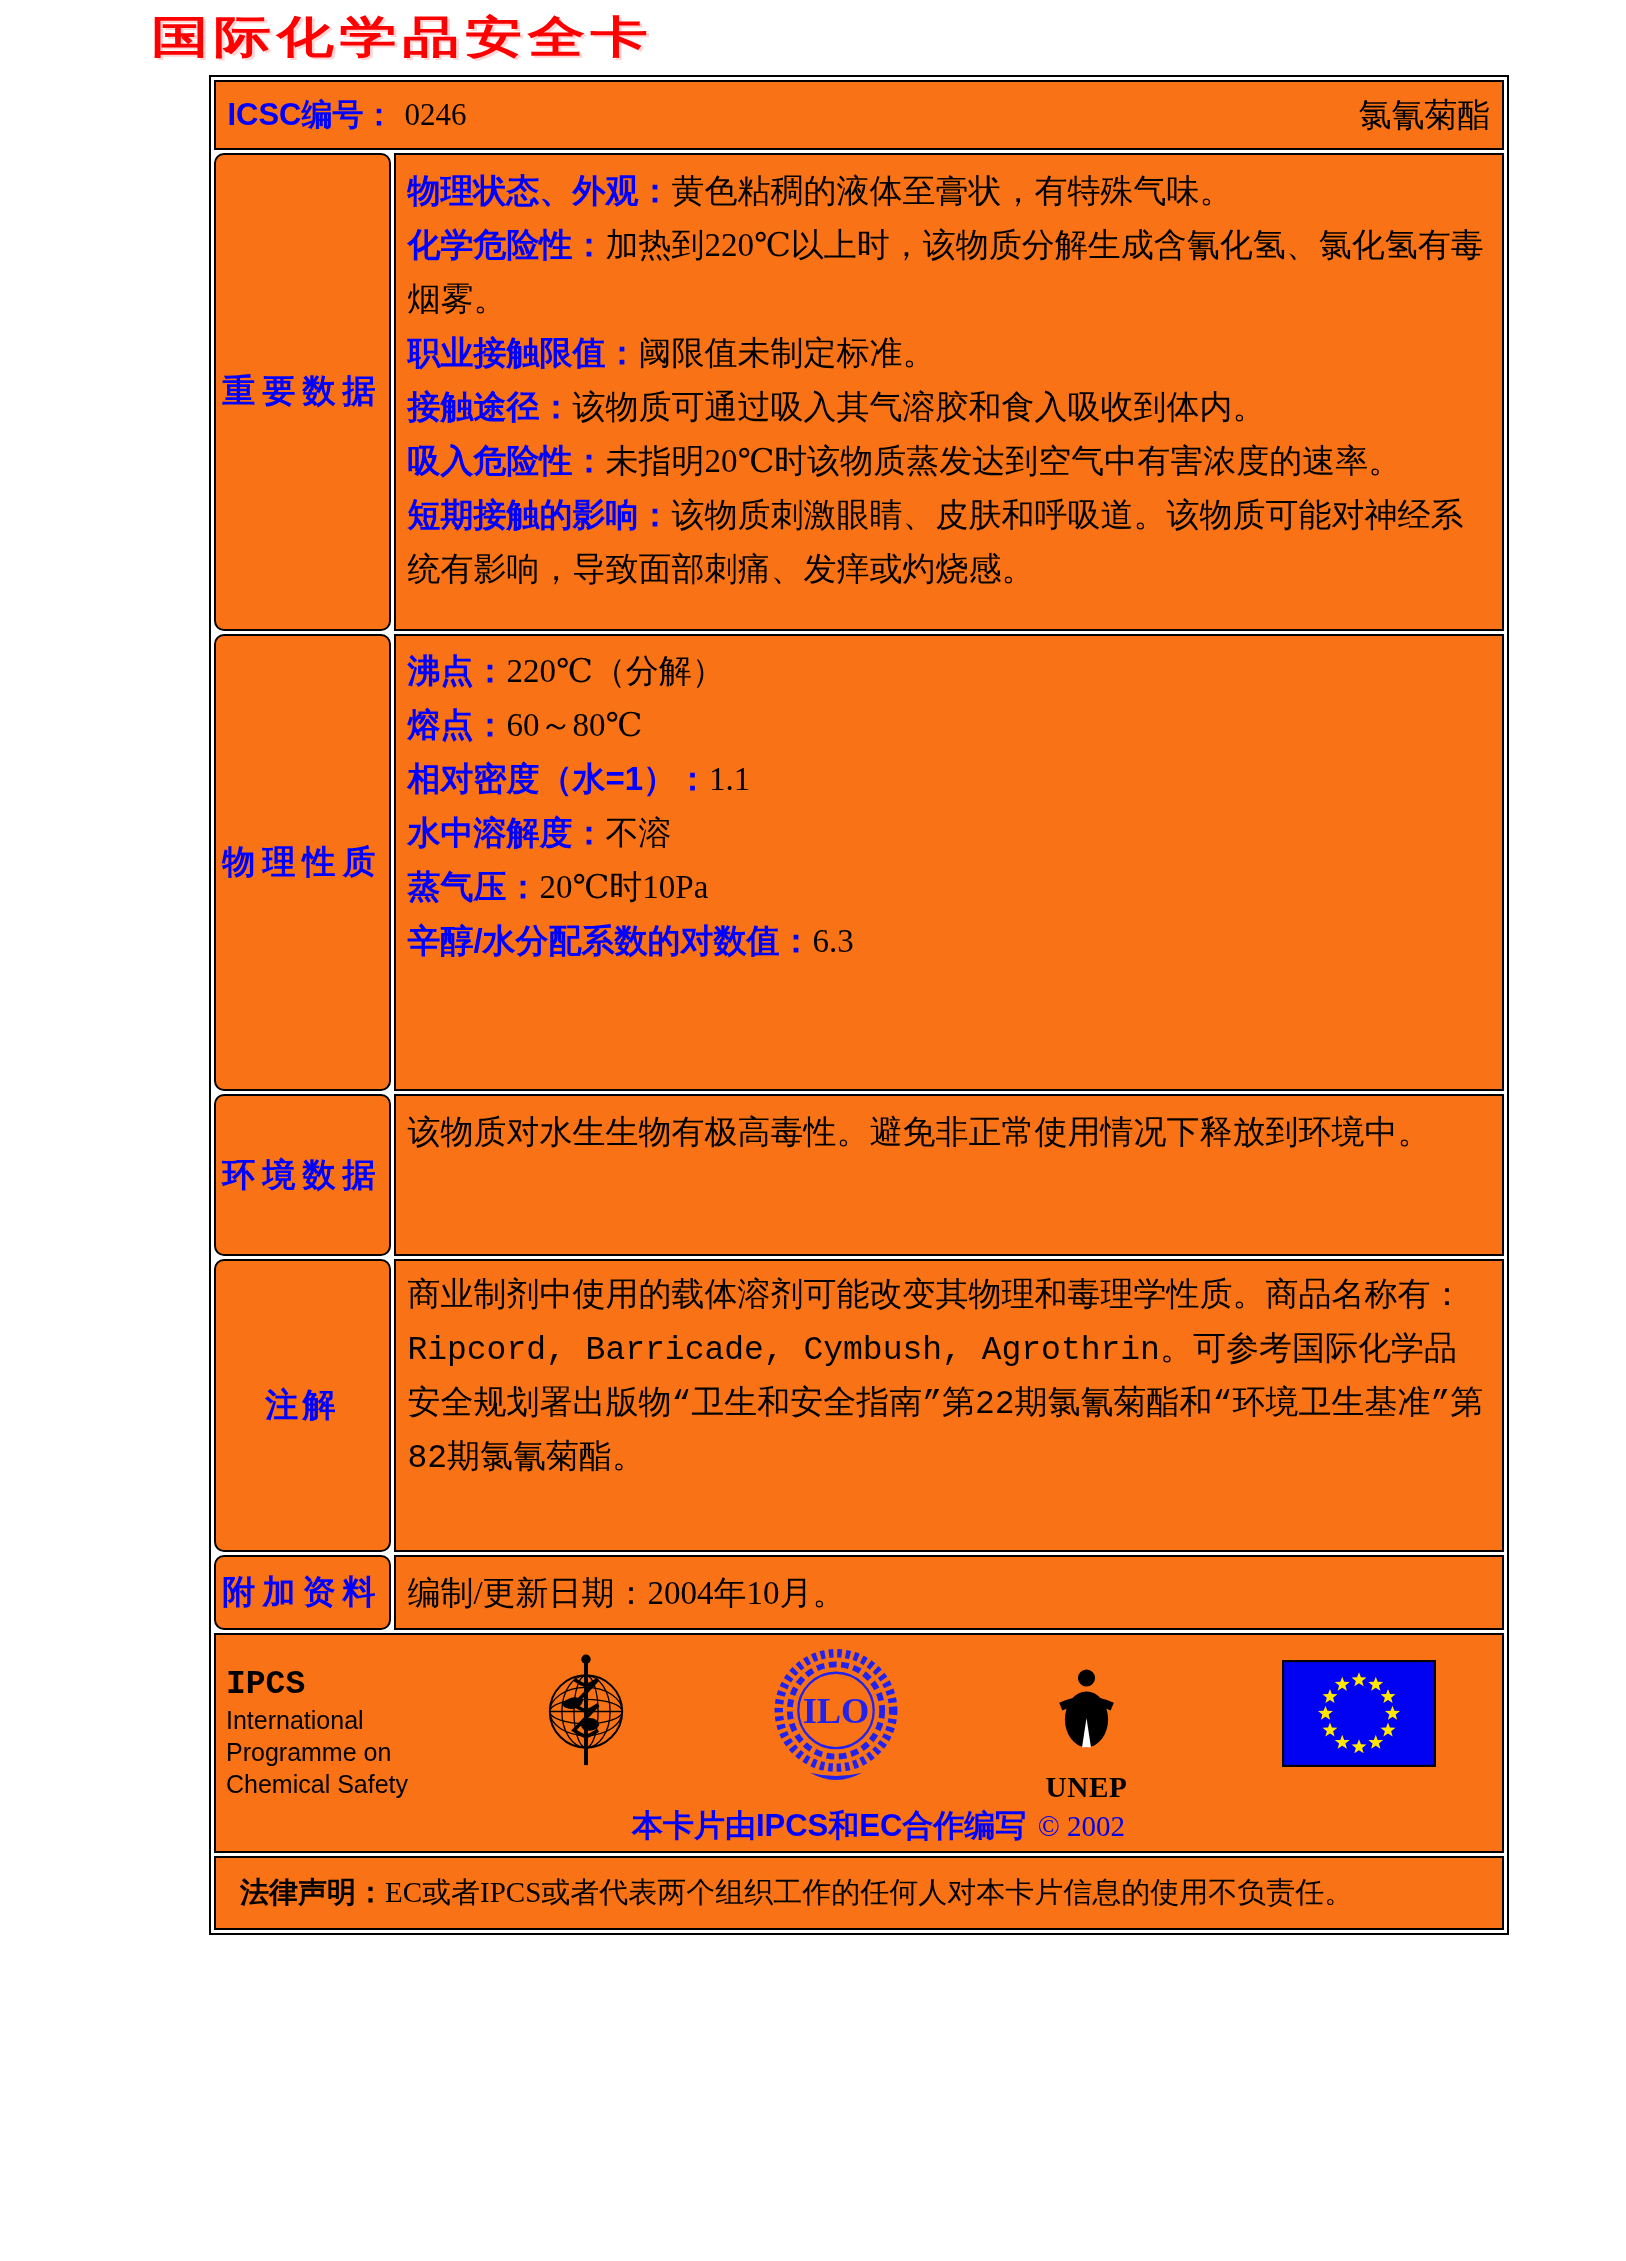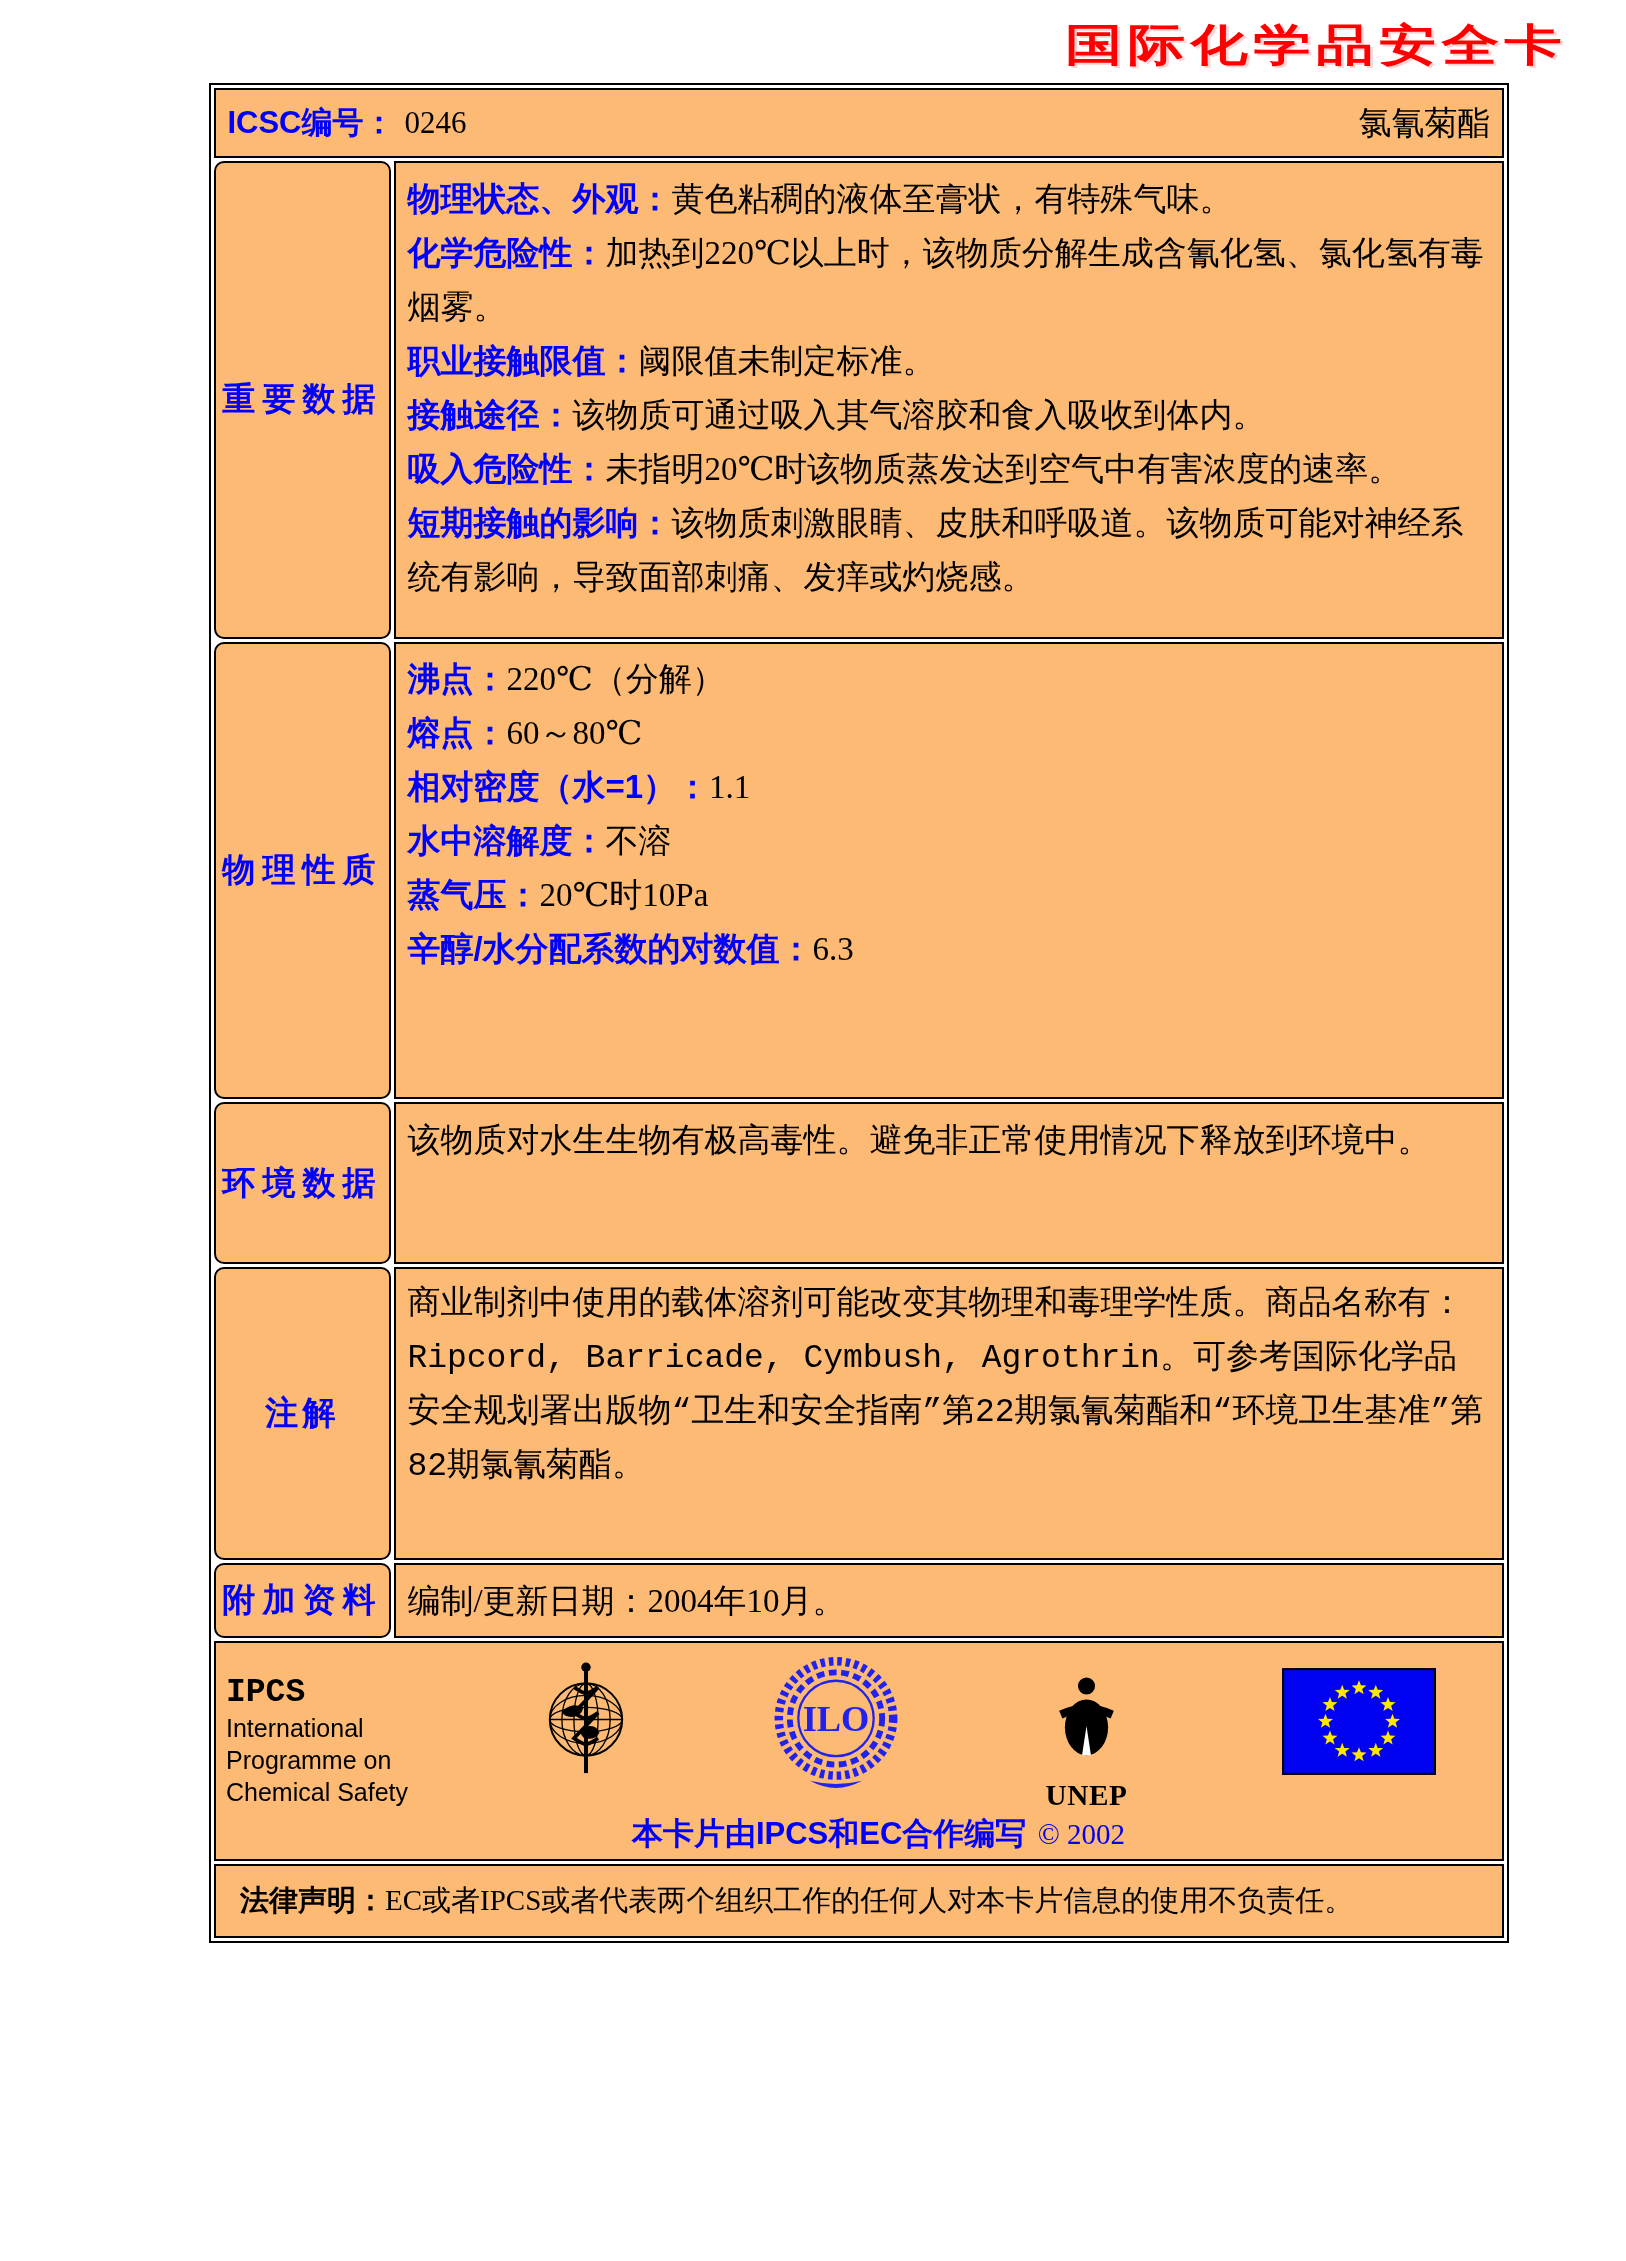--- a/index.html
+++ b/index.html
@@ -2,34 +2,34 @@
 <html lang="zh" style="font-size:11.4px"><head>
 <meta charset="utf-8">
 <style>
   html,body{margin:0;padding:0;}
   body{
     width:1626px;height:2261px;background:#ffffff;position:relative;
     font-family:"Liberation Serif","DejaVu Serif",serif;
     -webkit-font-smoothing:antialiased;
   }
 
-  .title-wrap{width:1300px;margin:0 0 0 209px;padding-top:19px;text-align:right;}
+  .title-wrap{width:1300px;margin:0 0 0 209px;padding-top:11px;text-align:left;}
   .page-title{
     display:inline-block;color:#ff0000;font-weight:bold;font-size:44px;line-height:51px;
     font-family:"Liberation Sans","DejaVu Sans",sans-serif;letter-spacing:4.3px;
     transform:scaleX(1.3);transform-origin:center;
     text-shadow:2.1px 2.1px 0 rgba(255,160,160,.45);
   }
 
   table.card{
     border-collapse:separate;border-spacing:3.6px;
     border:2.9px solid #000;background:#fff;
     margin:13px 0 0 209px;width:1300px;table-layout:fixed;
   }
-  table.card td{border:2.1px solid #000;background:#fdba74;overflow:hidden;}
+  table.card td{border:2.1px solid #000;background:#f97316;overflow:hidden;}
 
   td.head{height:66px;vertical-align:middle;padding:0 11.4px;}
   .head-flex{display:flex;justify-content:space-between;align-items:center;}
   .icsc-label{color:#0000ff;font-weight:bold;font-size:31px;font-family:"Liberation Sans","DejaVu Sans",sans-serif;}
   .icsc-num{color:#000;font-size:31px;margin-left:10px;}
   .chem-name{color:#000;font-size:33px;}
 
   td.side{
     width:177px;text-align:center;vertical-align:middle;
     color:#0000ff;font-weight:bold;font-size:33px;letter-spacing:7.1px;

